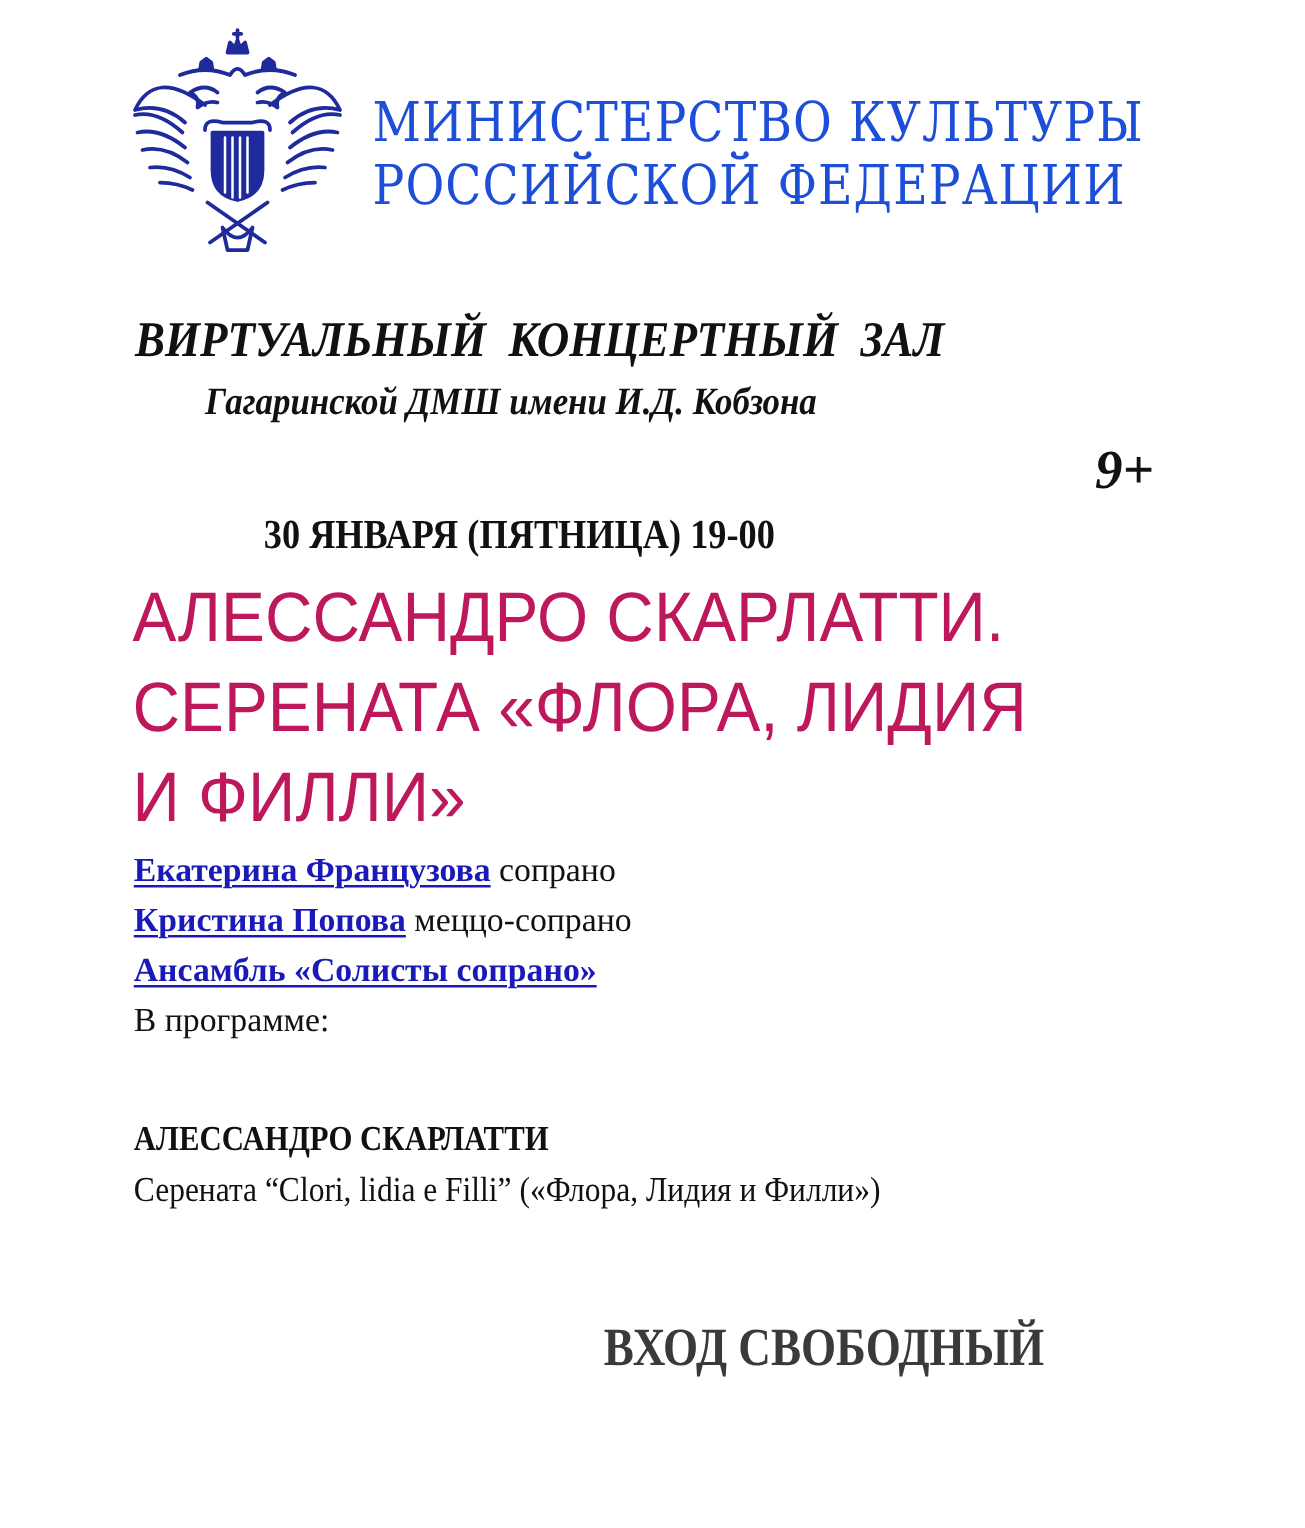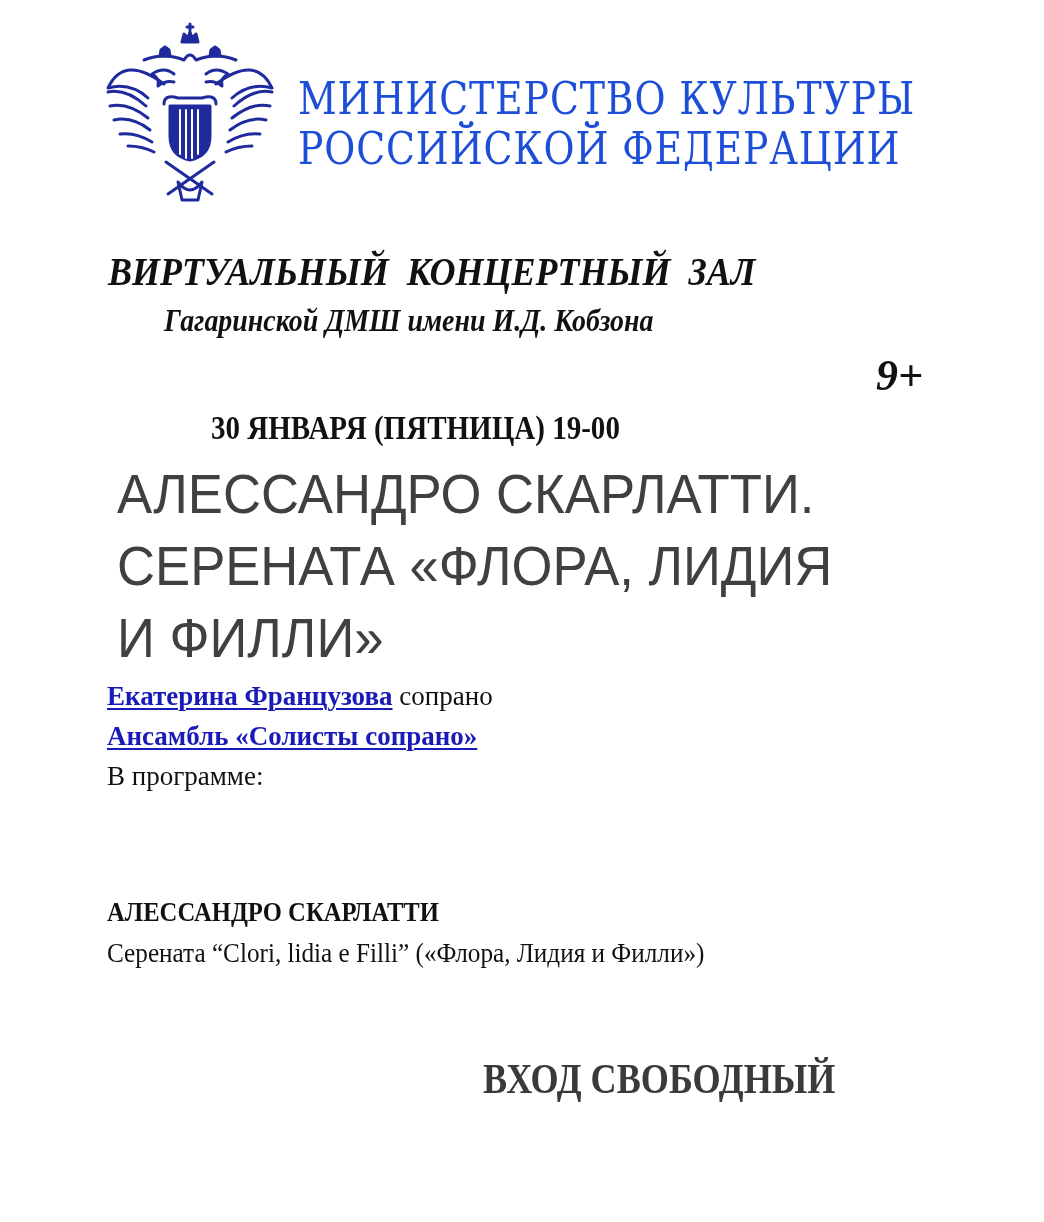--- a/index.html
+++ b/index.html
@@ -7,21 +7,21 @@
 
     .emblem { position: absolute; left: 104px; top: 22px; width: 172px; height: 184px; }
     .ministry { position: absolute; left: 298px; top: 74px; width: 700px; font-family: "DejaVu Serif", serif; font-weight: normal; color: #1d4ed8; letter-spacing: 1px; }
     .ministry .line { display: block; font-size: 44px; line-height: 50px; transform: scaleX(0.86); transform-origin: left center; white-space: nowrap; }
 
     .hall-title { position: absolute; left: 108px; top: 248px; font-family: "Liberation Serif", serif; font-weight: bold; font-style: italic; font-size: 40px; white-space: pre; transform: scaleX(0.9); transform-origin: left center; }
     .hall-sub { position: absolute; left: 164px; top: 303px; font-family: "Liberation Serif", serif; font-weight: bold; font-style: italic; font-size: 31px; white-space: nowrap; transform: scaleX(0.9); transform-origin: left center; }
     .age { position: absolute; left: 876px; top: 350px; font-family: "Liberation Serif", serif; font-weight: bold; font-style: italic; font-size: 44px; }
     .date { position: absolute; left: 211px; top: 410px; font-family: "Liberation Serif", serif; font-weight: bold; font-size: 33px; white-space: nowrap; transform: scaleX(0.88); transform-origin: left center; }
 
-    .event-title { position: absolute; left: 106px; top: 458px; width: 900px; font-family: "Liberation Sans", sans-serif; font-size: 56px; line-height: 72px; color: #404040; margin-left: 11px; }
+    .event-title { position: absolute; left: 106px; top: 458px; width: 900px; font-family: "Liberation Sans", sans-serif; font-size: 56px; line-height: 72px; color: #be185d; }
     .event-title .line { display: block; white-space: nowrap; transform: scaleX(0.94); transform-origin: left center; }
 
     .performers { position: absolute; left: 107px; top: 676px; font-family: "Liberation Serif", serif; font-size: 27px; line-height: 40px; }
     .performer-row { display: block; white-space: nowrap; }
     .performer-link { color: #1a1ab8; font-weight: bold; text-decoration: underline; text-decoration-thickness: 2px; text-underline-offset: 3px; cursor: pointer; }
     .performer-role { color: #111; }
     .program-label { display: block; color: #111; }
 
     .composer { position: absolute; left: 107px; top: 896px; font-family: "Liberation Serif", serif; font-weight: bold; font-size: 28px; white-space: nowrap; transform: scaleX(0.88); transform-origin: left center; }
     .work { position: absolute; left: 107px; top: 937px; font-family: "Liberation Serif", serif; font-size: 28px; white-space: nowrap; transform: scaleX(0.9); transform-origin: left center; }
@@ -92,20 +92,24 @@
   <span class="line">СЕРЕНАТА «ФЛОРА, ЛИДИЯ</span>
   <span class="line">И ФИЛЛИ»</span>
 </div>
 
 <div class="performers">
   <div class="performer-row">
     <a class="performer-link">Екатерина Французова</a>
     <span class="performer-role">сопрано</span>
   </div>
   <div class="performer-row">
+    <a class="performer-link">Кристина Попова</a>
+    <span class="performer-role">меццо-сопрано</span>
+  </div>
+  <div class="performer-row">
     <a class="performer-link">Ансамбль «Солисты сопрано»</a>
   </div>
   <span class="program-label">В программе:</span>
 </div>
 
 <div class="composer">АЛЕССАНДРО СКАРЛАТТИ</div>
 <div class="work">Серената “Clori, lidia e Filli” («Флора, Лидия и Филли»)</div>
 
 <div class="entry">ВХОД СВОБОДНЫЙ</div>
 

